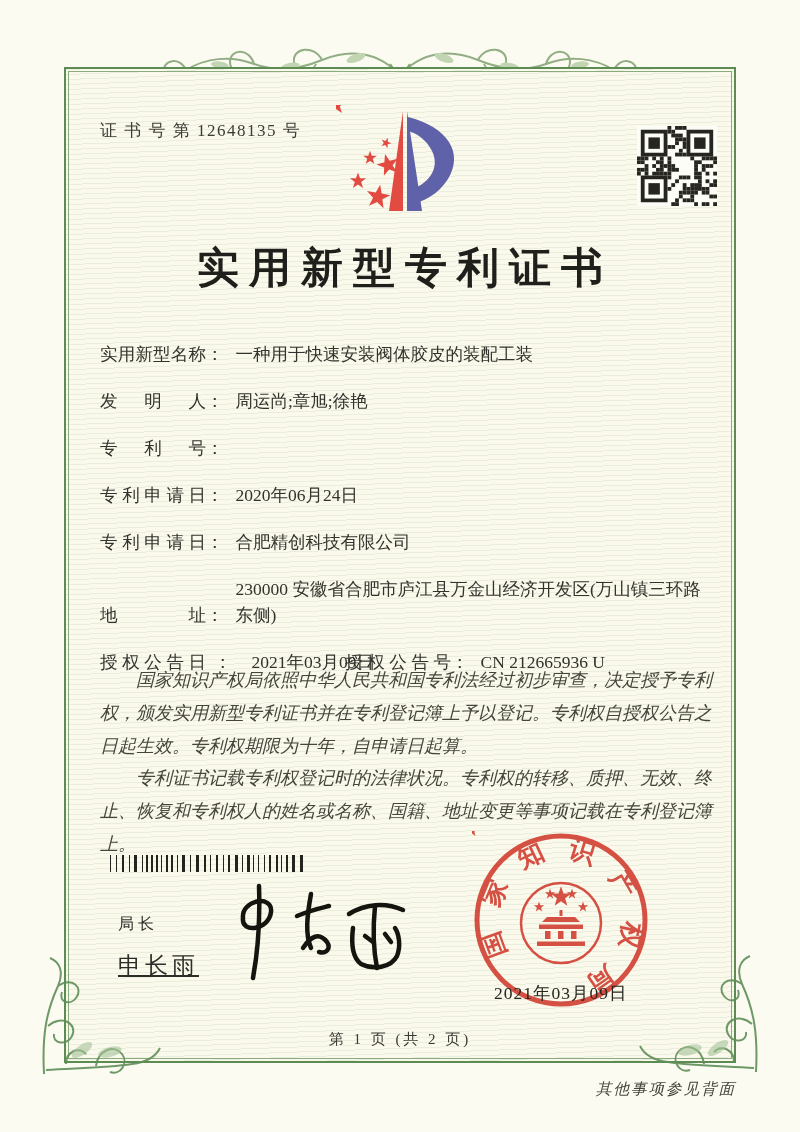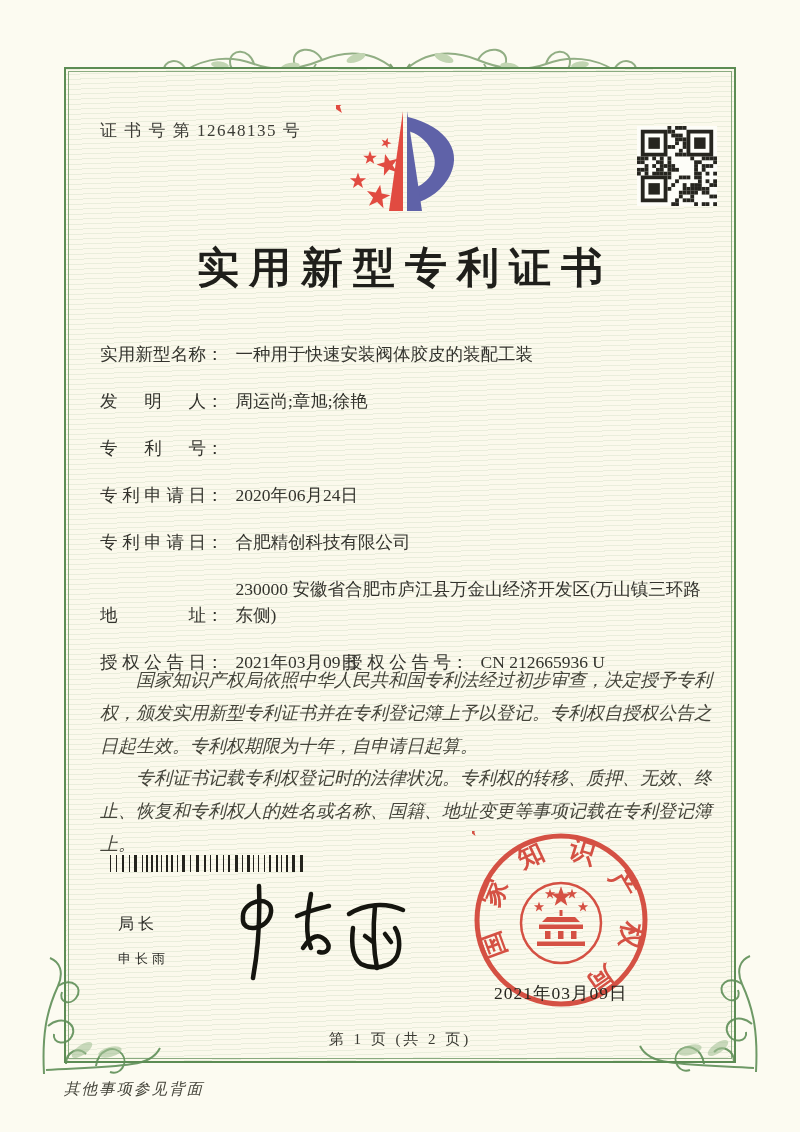--- a/index.html
+++ b/index.html
@@ -28,38 +28,38 @@
   }
   .abs{position:absolute;}
   .cert-no{left:100px;top:119px;font-size:17px;letter-spacing:1.5px;color:#3c3c36;text-align:center;}
   .title{
     left:64px;top:240px;width:672px;text-align:center;
     font-size:42px;font-weight:bold;letter-spacing:10px;padding-left:10px;
     color:#1f1f1b;box-sizing:border-box;
   }
   .fields{left:100px;top:341px;width:616px;font-size:17.5px;line-height:26px;color:#33332d;}
   .row{display:flex;margin-bottom:21px;position:relative;align-items:flex-end;}
-  .row:last-child{margin-bottom:0;}
+  .row:last-child{margin-bottom:0;gap:8px;}
   .flabel{display:inline-block;width:106px;text-align:justify;text-align-last:justify;flex:none;}
   .colon{flex:none;}
   .fvalue{margin-left:12px;flex:1;}
   .pair2{position:absolute;left:245px;top:0;display:flex;}
   .paragraphs{
     left:100px;top:664px;width:614px;
     font-size:18px;line-height:1.82;font-style:italic;color:#45453b;
   }
   .paragraphs p{margin:0;text-indent:2em;}
   .barcode{left:110px;top:855px;}
   .signer-title{left:118px;top:914px;font-size:16px;letter-spacing:4px;color:#2d2d28;}
-  .signer-name{left:118px;top:950px;font-size:13px;letter-spacing:4px;color:#2d2d28;}
+  .signer-name{left:118px;top:950px;font-size:23px;letter-spacing:4px;color:#2d2d28;text-decoration:underline;}
   .signature{left:215px;top:876px;}
   .seal{left:472px;top:831px;}
   .seal-date{left:494px;top:981px;font-size:17.5px;letter-spacing:1px;color:#26261f;}
   .page-info{left:64px;top:1030px;width:672px;text-align:center;font-size:15px;letter-spacing:3px;color:#3a3a33;}
-  .back-note{left:64px;top:1079px;width:672px;text-align:left;font-size:15.5px;font-style:italic;letter-spacing:2px;color:#45453b;}
+  .back-note{left:64px;top:1079px;width:672px;text-align:right;font-size:15.5px;font-style:italic;letter-spacing:2px;color:#45453b;}
   .garland{left:50px;top:34px;}
   .fl-bl{left:36px;top:952px;}
   .fl-br{left:634px;top:950px;}
   .logo{left:336px;top:105px;}
   .qr{left:637px;top:126px;}
 </style>
 </head>
 <body>
 
 <div class="page">

